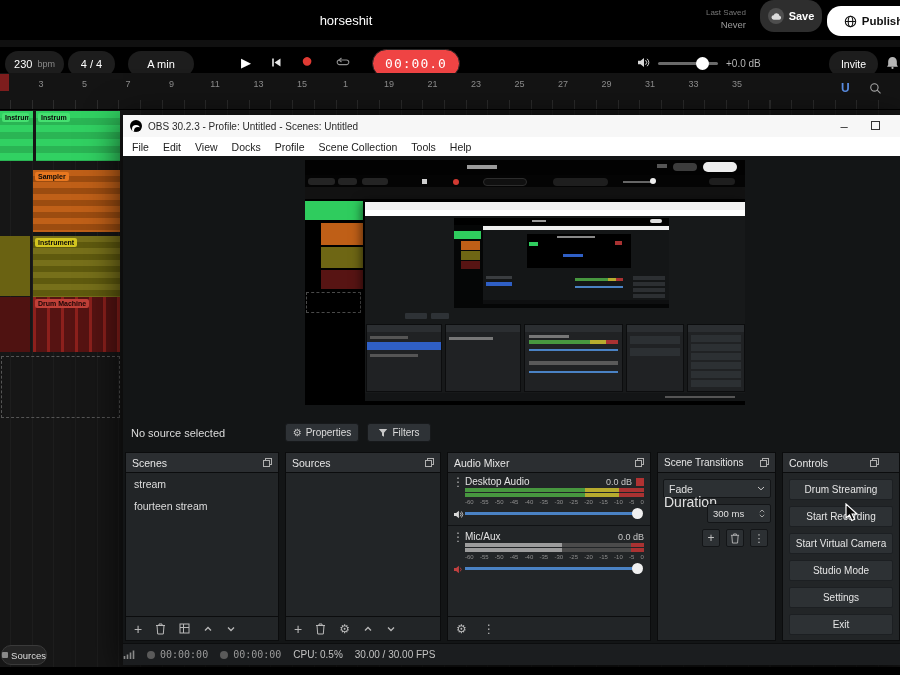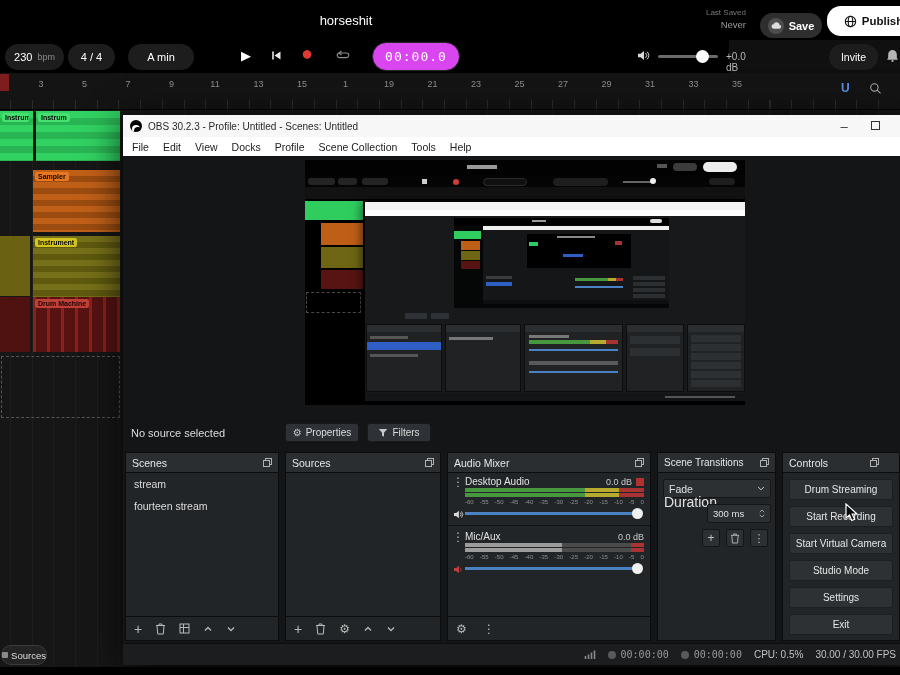--- a/index.html
+++ b/index.html
@@ -52,41 +52,41 @@
 <body>
 
 <div id="root">
 
   <div class="abs" style="left:0;top:0;width:900px;height:40px;background:#000">
     <div class="abs" style="left:346px;top:13px;transform:translateX(-50%);font-size:13px;color:#fff">horseshit</div>
     <div class="abs" style="left:688px;top:8px;width:58px;text-align:right;line-height:1.35">
       <div style="font-size:8px;color:#777">Last Saved</div>
       <div style="font-size:9.5px;color:#9a9a9a">Never</div>
     </div>
-    <div class="abs pill" style="left:760px;top:13px;width:62px;height:25px;background:#2e2e2e">
+    <div class="abs pill" style="left:760px;top:0;width:62px;height:32px;background:#2e2e2e">
       <span style="width:16px;height:16px;border-radius:50%;background:#4e4e4e;display:flex;align-items:center;justify-content:center">
         <svg width="10" height="7" viewBox="0 0 14 10">
             <path d="M4 9.5a3.2 3.2 0 0 1-.4-6.4 4.3 4.3 0 0 1 8.3.9A2.6 2.6 0 0 1 11 9.5Z" fill="#ddd"></path>
           </svg>
       </span>
       <span style="font-size:11px;font-weight:bold">Save</span>
     </div>
     <div class="abs pill" style="left:827px;top:6px;width:93px;height:30px;background:#fff;color:#111">
       <span>
         <svg width="13" height="13" viewBox="0 0 12 12">
             <circle cx="6" cy="6" r="4.8" stroke="#111" fill="none"></circle>
             <ellipse cx="6" cy="6" rx="2.1" ry="4.8" stroke="#111" fill="none"></ellipse>
             <path d="M1.2 6h9.6" stroke="#111" fill="none"></path>
           </svg>
       </span>
       <span style="font-size:11.5px;font-weight:bold">Publish</span>
     </div>
   </div>
 
-  <div class="abs" style="left:0;top:40px;width:729px;height:33px;background:#000">
+  <div class="abs" style="left:0;top:47px;width:900px;height:33px;background:#000">
     <div class="abs pill" style="left:5px;top:4px;width:59px;height:26px">
       <span style="font-size:11px">230</span>
       <span style="font-size:9px;color:#8a8a8a">bpm</span>
     </div>
     <div class="abs pill" style="left:68px;top:4px;width:47px;height:26px">
       <span style="font-size:11px">4 / 4</span>
     </div>
     <div class="abs pill" style="left:128px;top:4px;width:66px;height:26px">
       <span style="font-size:11px">A min</span>
     </div>
@@ -97,21 +97,21 @@
           <path d="M9.5 1.5v8L3.5 5.5Z" fill="#e8e8e8"></path>
         </svg>
     </span>
     <span class="abs" style="left:301px;top:2px;font-size:20px;color:#e03a33">●</span>
     <span class="abs" style="left:336px;top:10px">
       <svg width="14" height="11" viewBox="0 0 14 11">
           <path d="M3.5 3h7a2.3 2.3 0 0 1 0 4.6h-7A2.3 2.3 0 0 1 3.5 3Z" stroke="#8f8f8f" fill="none" stroke-width="1.1"></path>
           <path d="M5.5 1 3 3l2.5 2" stroke="#8f8f8f" fill="none" stroke-width="1.1"></path>
         </svg>
     </span>
-    <div class="abs pill mono" style="left:372px;top:2px;width:88px;height:29px;background:#d946ef;border:1px solid #262626;border-radius:15px">
+    <div class="abs pill mono" style="left:372px;top:2px;width:88px;height:29px;background:#ef4444;border:1px solid #262626;border-radius:15px">
       <span style="font-size:13px;letter-spacing:1px">00:00.0</span>
     </div>
     <span class="abs" style="left:637px;top:10px">
       <svg width="13" height="11" viewBox="0 0 13 11">
           <path d="M1 3.8h2.6L7 1v9L3.6 7.2H1Z" fill="#d8d8d8"></path>
           <path d="M8.6 3.2a3.2 3.2 0 0 1 0 4.6M10.2 1.8a5.6 5.6 0 0 1 0 7.4" stroke="#d8d8d8" fill="none" stroke-width="1"></path>
         </svg>
     </span>
     <div class="abs" style="left:658px;top:15px;width:60px;height:3px;background:#6a6a6a;border-radius:2px">
       <span class="abs" style="left:38px;top:-5px;width:13px;height:13px;border-radius:50%;background:#fff"></span>
@@ -554,21 +554,21 @@
           <span>Studio Mode</span>
         </div>
       <div class="ctrl-btn">
           <span>Settings</span>
         </div>
       <div class="ctrl-btn">
           <span>Exit</span>
         </div>
     </div>
 
-    <div class="abs" style="left:0;top:528px;width:777px;height:22px;background:#1b1d1f;border-top:1px solid #0c0d0e;display:flex;align-items:center;justify-content:flex-end;gap:12px;padding-right:12px;font-size:10px;color:#c2c2c2">
+    <div class="abs" style="left:0;top:528px;width:777px;height:22px;background:#1b1d1f;border-top:1px solid #0c0d0e;display:flex;align-items:center;justify-content:flex-start;gap:12px;padding-right:12px;font-size:10px;color:#c2c2c2">
       <span>
         <svg width="12" height="11" viewBox="0 0 12 11">
             <path d="M1.5 10V7M4.5 10V5.5M7.5 10V3.5M10.5 10V1.5" stroke="#8a8a8a" stroke-width="1.6"></path>
           </svg>
       </span>
       <span class="status-timer mono">
           <span class="dot"></span>
           <span>00:00:00</span>
         </span>
       <span class="status-timer mono">

